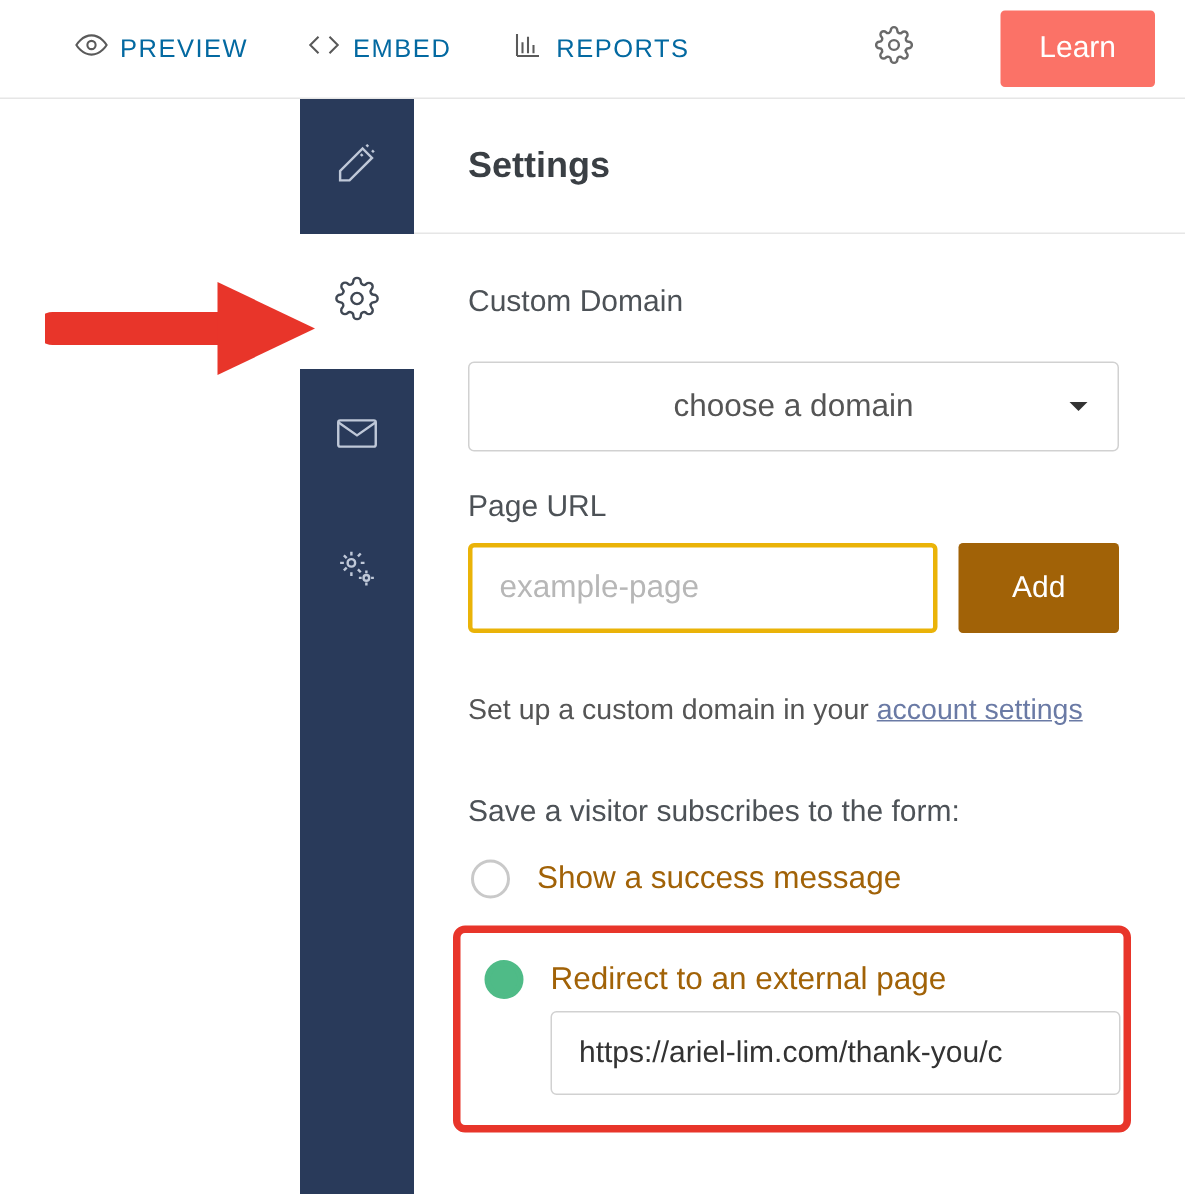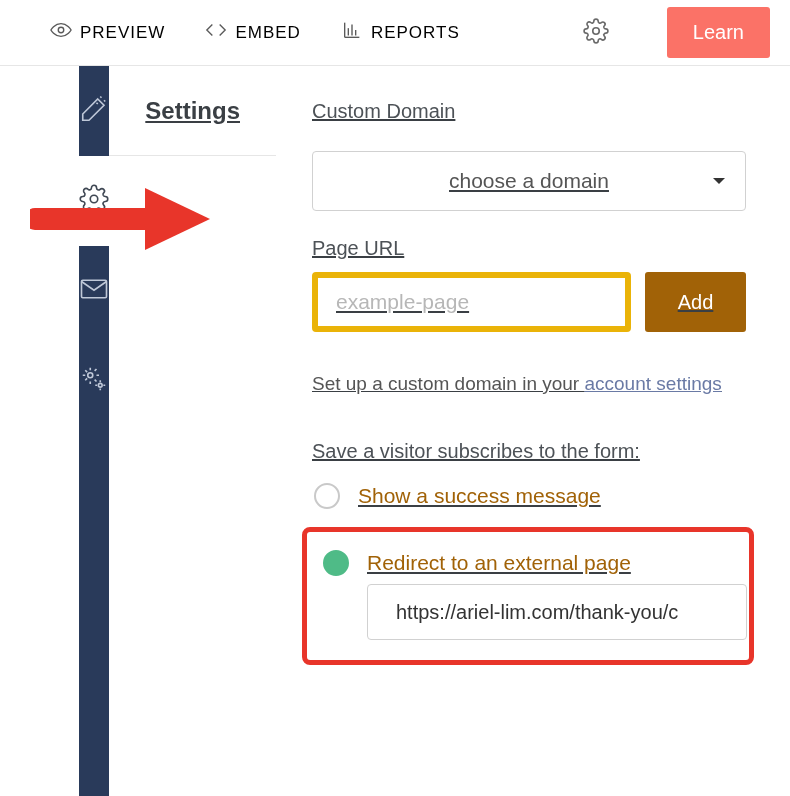--- a/index.html
+++ b/index.html
@@ -19,21 +19,21 @@
       display: flex;
       align-items: center;
       padding: 0 20px 0 50px;
       gap: 40px;
       position: relative;
     }
     .topbar-item {
       display: flex;
       align-items: center;
       gap: 8px;
-      color: #000000;
+      color: #0369a1;
       font-size: 17px;
       letter-spacing: 1px;
       font-weight: 500;
       cursor: pointer;
     }
     .topbar-item svg { width: 22px; height: 22px; stroke: #5a5a5a; fill: none; stroke-width: 1.5; }
     .topbar-gear {
       margin-left: auto;
       cursor: pointer;
     }
@@ -84,22 +84,21 @@
     }
     .sidenav-item svg { width: 30px; height: 30px; stroke: #bfc8d8; fill: none; stroke-width: 1.3; }
     .sidenav-item.active {
       background: #fff;
     }
     .sidenav-item.active svg { stroke: #404854; }
 
     .content {
       flex: 1;
       display: flex;
-      flex-direction: row;
-      text-decoration: underline;
+      flex-direction: column;
     }
     .content-header {
       height: 90px;
       border-bottom: 1px solid #e6e6e6;
       display: flex;
       align-items: center;
       padding: 0 36px;
     }
     .content-header h1 {
       font-size: 24px;
@@ -151,21 +150,21 @@
 
     .url-row {
       display: flex;
       gap: 14px;
       width: 100%;
       max-width: 434px;
     }
     .text-input {
       flex: 1;
       height: 60px;
-      border: 6px solid #eab308;
+      border: 3px solid #eab308;
       border-radius: 4px;
       padding: 0 18px;
       font-size: 21px;
       color: #ec4899;
     }
     .text-input::placeholder { color: #b7b7b7; }
     .add-btn {
       width: 116px;
       height: 60px;
       background: #a16207;
@@ -238,21 +237,21 @@
     }
     .redirect-input-wrap {
       margin-left: 46px;
       margin-top: 8px;
     }
     .redirect-input {
       width: 380px;
       height: 56px;
       border: 1px solid #d1d1d1;
       border-radius: 4px;
-      padding: 0 28px;
+      padding: 0 18px;
       font-size: 20px;
       color: #333;
     }
   </style>
 </head>
 <body>
 
 <div class="topbar">
   <div class="topbar-item">
     <span>

